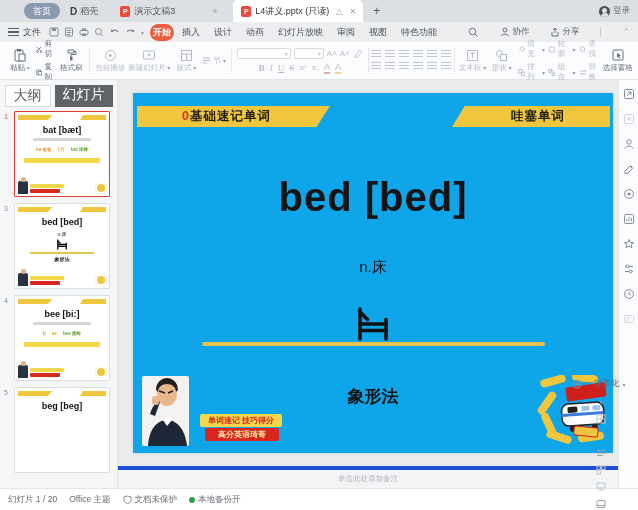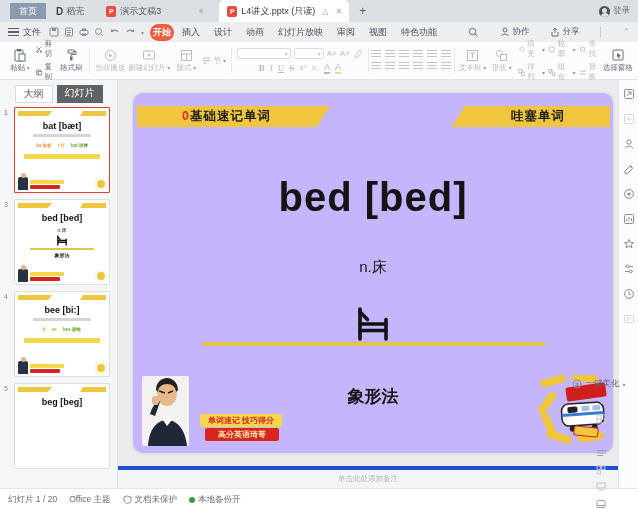--- a/index.html
+++ b/index.html
@@ -2,21 +2,21 @@
 <html><head>
 <meta charset="utf-8">
 <style>
   * { margin:0; padding:0; box-sizing:border-box; }
   html,body { background:#c9cdd2; }
   body { font-family:"Liberation Sans","DejaVu Sans",sans-serif; }
   #app { position:relative; width:638px; height:510px; background:#fff; overflow:hidden; font-size:10px; color:#444; }
 
   
   .titlebar { position:absolute; left:0; top:0; width:638px; height:22px; background:#dce0e4; display:flex; align-items:center; }
-  .home-btn { margin-left:10px; height:16px; padding:0 9px; background:#8a9ab0; color:#fff; border-radius:0; display:flex; align-items:center; font-size:9px; }
+  .home-btn { margin-left:24px; height:16px; padding:0 9px; background:#8a9ab0; color:#fff; border-radius:8px; display:flex; align-items:center; font-size:9px; }
   .docer { display:flex; align-items:center; gap:3px; margin-left:10px; color:#54585f; font-size:9px; }
   .docer-d { font-weight:bold; font-size:10px; color:#3c4046; }
   .tab { display:flex; align-items:center; gap:4px; height:22px; padding:0 8px; font-size:9px; color:#4d5158; max-width:130px; white-space:nowrap; }
   .tab.inactive { margin-left:14px; }
   .tab.active { background:#fff; border-radius:5px 5px 0 0; margin-left:16px; color:#33363b; }
   .pfile { width:10px; height:11px; background:#eb4a3d; border-radius:2px; color:#fff; font-size:7px; font-weight:bold; display:flex; align-items:center; justify-content:center; flex:none; }
   .tab-dot { width:4px; height:4px; border-radius:50%; background:#b6bac0; margin-left:30px; }
   .tab-ctl { color:#9a9ea5; font-size:8px; margin-left:3px; }
   .newtab { margin-left:10px; font-size:12px; color:#5a5e65; }
   .login { margin-left:auto; margin-right:8px; display:flex; align-items:center; gap:3px; color:#6a6e75; font-size:8.5px; }
@@ -56,21 +56,21 @@
   .fmt-letters .lt { font-family:"Liberation Serif","DejaVu Serif",serif; }
   .alight { display:grid; grid-template-columns:repeat(6,11px); grid-auto-rows:10px; gap:2px 3px; align-content:center; }
   .al { width:10px; height:8px; position:relative; }
   .al:before { content:""; position:absolute; inset:0; background:
      linear-gradient(#c3c7cc 0 1px, transparent 1px 3px, #c3c7cc 3px 4px, transparent 4px 6px, #c3c7cc 6px 7px, transparent 7px); }
   svg.ic { display:block; }
 
   
   .panel { position:absolute; left:0; top:80px; width:118px; height:408px; background:#f5f6f8; border-right:1px solid #e2e4e7; overflow:hidden; }
   .panel-tabs { display:flex; justify-content:center; gap:4px; padding:5px 0 4px; }
-  .ptab { font-size:10px; padding:1px 8px; border-radius:0; }
+  .ptab { font-size:14px; padding:1px 8px; border-radius:0; }
   .ptab.plain { background:#fff; border:1px solid #d9dcdf; color:#5a5e65; }
   .ptab.active { background:#5f6366; color:#fff; }
   .thumb-row { position:relative; margin:0 6px 6px 14px; }
   .thumb-num { position:absolute; left:-10px; top:2px; font-size:7px; color:#8a8e94; }
   .thumb-num.sel { color:#d94c3d; }
   .thumb { position:relative; width:96px; height:86px; background:#fff; border:1px solid #dcdfe2; border-radius:1px; overflow:hidden; }
   .thumb.selected { border:1.5px solid #e03c32; }
   .rib { position:absolute; top:3px; height:5px; background:#f0c63e; }
   .rib.l { left:3px; width:34px; clip-path:polygon(0 0,100% 0,88% 100%,0 100%); }
   .rib.r { right:3px; width:26px; clip-path:polygon(12% 0,100% 0,100% 100%,0 100%); }
@@ -82,21 +82,21 @@
   .t-teacher:before { content:""; position:absolute; left:2.5px; top:-4px; width:5px; height:5px; border-radius:50%; background:#e4b287; }
   .t-badge { position:absolute; left:15px; bottom:3px; width:30px; height:4px; background:#d7261e; border-radius:1px; }
   .t-badge:before { content:""; position:absolute; left:0; top:-5px; width:34px; height:4px; background:#f5d74b; border-radius:1px; }
   .t-logo { position:absolute; right:2px; bottom:2px; width:12px; height:12px; border-radius:50%; background:#f0c63e; box-shadow:inset 0 0 0 2px #fff, inset 0 0 0 3px #f0c63e; }
   .t-meaning { text-align:center; font-size:5px; color:#222; margin-top:4px; }
   .t-line { margin:2px auto 0; width:64px; height:1.5px; background:#e6c34a; }
   .t-method { text-align:center; font-size:5px; color:#222; margin-top:2px; font-weight:bold; }
 
   
   .canvas { position:absolute; left:118px; top:80px; width:500px; height:408px; background:#e9ebed; }
-  .slide { position:absolute; left:15px; top:13px; width:480px; height:360px; background:#c4b5fd; border-radius:10px; box-shadow:0 0 3px rgba(0,0,0,.12); }
+  .slide { position:absolute; left:15px; top:13px; width:480px; height:360px; background:#0ea5e9; border-radius:0; box-shadow:0 0 3px rgba(0,0,0,.12); }
   .banner { position:absolute; top:13px; height:21px; background:#f0c63e; display:flex; align-items:center; }
   .banner.left { left:4px; width:193px; clip-path:polygon(0 0,100% 0,93% 100%,0 100%); justify-content:center; padding-right:14px; }
   .banner.right { left:319px; width:158px; clip-path:polygon(8% 0,100% 0,100% 100%,0 100%); justify-content:center; padding-left:14px; }
   .banner .btxt { font-size:12.5px; font-weight:bold; color:#1c1c1c; letter-spacing:1px; }
   .banner .accent { color:#d93025; }
   .s-title { position:absolute; left:0; top:82px; width:100%; text-align:center; font-size:40px; font-weight:600; color:#141414; letter-spacing:1px; }
   .s-meaning { position:absolute; left:0; top:165px; width:100%; text-align:center; font-size:15px; color:#1a1a1a; }
   .s-bed { position:absolute; left:220px; top:213px; }
   .s-underline { position:absolute; left:69px; top:249px; width:343px; height:4px; background:#e6c34a; border-radius:2px; }
   .s-method { position:absolute; left:0; top:292px; width:100%; text-align:center; font-size:17px; font-weight:bold; color:#141414; }

